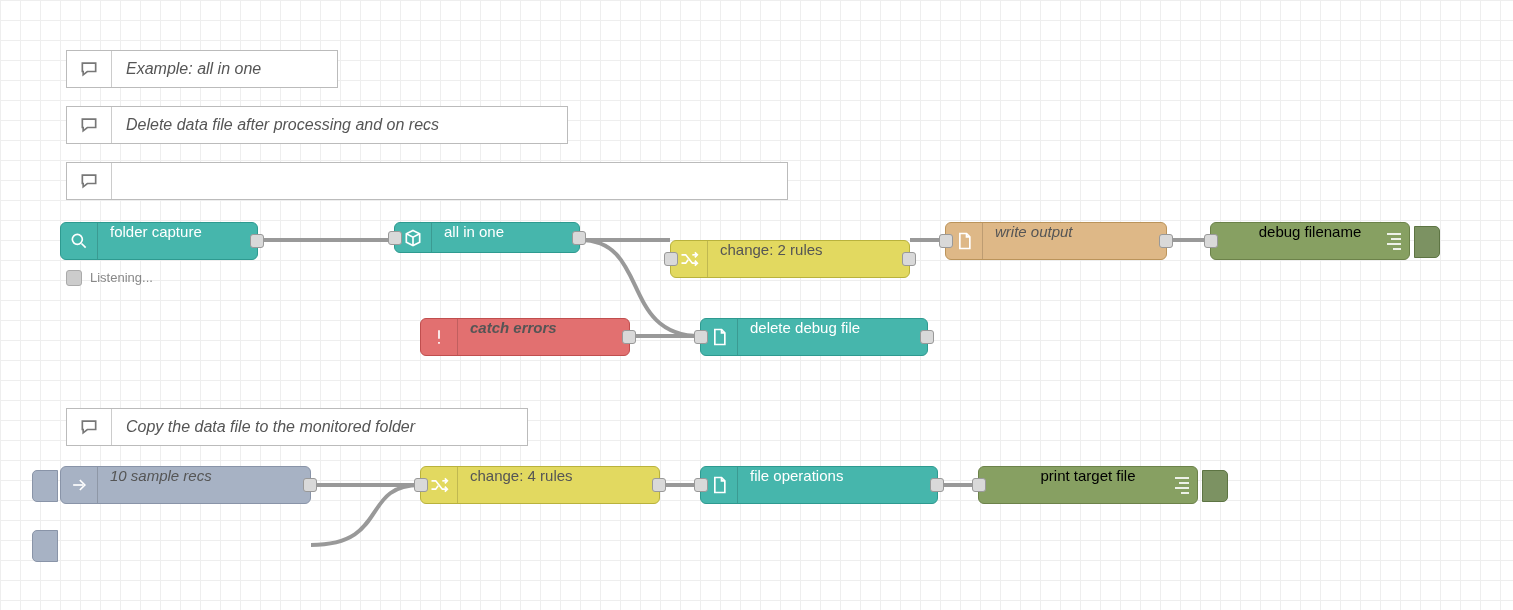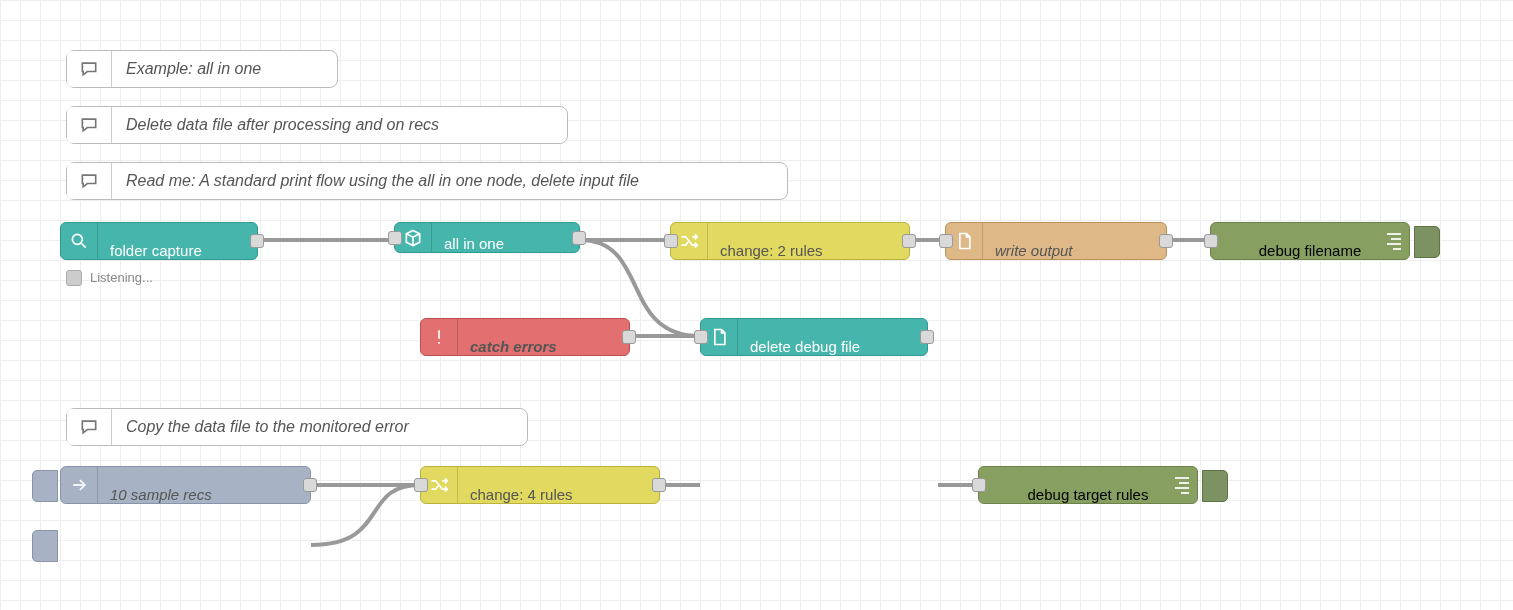--- a/index.html
+++ b/index.html
@@ -1,22 +1,22 @@
 <!DOCTYPE html>
 <html><head>
 <meta charset="utf-8">
 <style>
   html,body{margin:0;padding:0;width:1513px;height:610px;overflow:hidden;font-family:"Helvetica Neue",Arial,sans-serif;color:#555;}
   .canvas{position:relative;width:1513px;height:610px;
     background-image:linear-gradient(#eee 1px,transparent 1px),linear-gradient(90deg,#eee 1px,transparent 1px);
     background-size:20px 20px;background-color:#fff;}
-  .node{position:absolute;display:flex;align-items:flex-end;border-radius:6px;box-sizing:border-box;}
+  .node{position:absolute;display:flex;align-items:flex-start;border-radius:6px;box-sizing:border-box;}
   .node .icon-slot{width:36px;height:100%;display:flex;align-items:center;justify-content:center;border-right:1px solid rgba(0,0,0,.15);}
   .node .label{padding:0 12px;font-size:15px;white-space:nowrap;}
-  .comment-node{position:absolute;display:flex;align-items:stretch;height:36px;border:1px solid #bbb;border-radius:8px;background:#fff;}
+  .comment-node{position:absolute;display:flex;align-items:stretch;height:36px;border:1px solid #bbb;border-radius:0;background:#fff;}
   .comment-node .icon-slot{width:44px;border-right:1px solid #ccc;display:flex;align-items:center;justify-content:center;background:#fff;border-radius:5px 0 0 5px;}
   .comment-node .label{display:flex;align-items:center;padding:0 14px;font-style:italic;font-size:16px;}
   .port{position:absolute;width:12px;height:12px;background:#d9d9d9;border:1px solid #999;border-radius:3px;top:50%;transform:translateY(-50%);}
   .port.in{left:-7px;}
   .port.out{right:-7px;}
   svg.wires{position:absolute;inset:0;width:1513px;height:610px;pointer-events:none;}
   svg.wires path{stroke:#999;stroke-width:4;fill:none;}
   .inject-btn{position:absolute;width:24px;height:30px;background:#a7b2c4;border:1px solid #8994a8;border-radius:5px 0 0 5px;}
   .debug-btn{position:absolute;width:24px;height:30px;background:#7c9262;border:1px solid #5d7443;border-radius:0 5px 5px 0;}
   .debug-bars{position:absolute;width:18px;display:flex;flex-direction:column;gap:3px;align-items:flex-end;justify-content:center;height:100%;}
@@ -82,30 +82,29 @@
   </div>
   <div class="label">Delete data file after processing and on recs</div>
 </div>
 
 <div class="comment-node" style="left:66px;top:162px;width:720px">
   <div class="icon-slot">
     <svg class="ico dark" viewBox="0 0 24 24">
           <path d="M4 5h16v10H10l-5 4v-4H4z"></path>
         </svg>
   </div>
-  <div class="label">Read me: A standard print flow using the all in one node, delete input file</div>
 </div>
 
 <div class="comment-node" style="left:66px;top:408px;width:460px">
   <div class="icon-slot">
     <svg class="ico dark" viewBox="0 0 24 24">
           <path d="M4 5h16v10H10l-5 4v-4H4z"></path>
         </svg>
   </div>
-  <div class="label">Copy the data file to the monitored error</div>
+  <div class="label">Copy the data file to the monitored folder</div>
 </div>
 
 <div class="node teal" style="left:60px;top:222px;width:198px;height:38px">
   <div class="icon-slot">
     <svg class="ico" viewBox="0 0 24 24">
           <circle cx="10" cy="10" r="6"></circle>
           <path d="M15 15l5 5"></path>
         </svg>
   </div>
   <div class="label">folder capture</div>
@@ -120,21 +119,21 @@
           <path d="M12 3l8 4v10l-8 4-8-4V7z"></path>
           <path d="M4 7l8 4 8-4"></path>
           <path d="M12 11v10"></path>
         </svg>
   </div>
   <div class="label">all in one</div>
   <div class="port in"></div>
   <div class="port out"></div>
 </div>
 
-<div class="node olive" style="left:670px;top:222px;width:240px;height:38px">
+<div class="node olive" style="left:670px;top:240px;width:240px;height:38px">
   <div class="icon-slot">
     <svg class="ico" viewBox="0 0 24 24">
           <path d="M3 7h5l8 10h5"></path>
           <path d="M3 17h5l3-4"></path>
           <path d="M16 7h5"></path>
           <path d="M19 4l3 3-3 3"></path>
           <path d="M19 14l3 3-3 3"></path>
         </svg>
   </div>
   <div class="label">change: 2 rules</div>
@@ -211,23 +210,34 @@
           <path d="M16 7h5"></path>
           <path d="M19 4l3 3-3 3"></path>
           <path d="M19 14l3 3-3 3"></path>
         </svg>
   </div>
   <div class="label">change: 4 rules</div>
   <div class="port in"></div>
   <div class="port out"></div>
 </div>
 
+<div class="node teal" style="left:700px;top:466px;width:238px;height:38px">
+  <div class="icon-slot">
+    <svg class="ico" viewBox="0 0 24 24">
+          <path d="M7 3h8l4 4v14H7z"></path>
+          <path d="M15 3v4h4"></path>
+        </svg>
+  </div>
+  <div class="label">file operations</div>
+  <div class="port in"></div>
+  <div class="port out"></div>
+</div>
 
 <div class="node green" style="left:978px;top:466px;width:220px;height:38px">
-  <div class="label" style="flex:1;text-align:center">debug target rules</div>
+  <div class="label" style="flex:1;text-align:center">print target file</div>
   <div class="debug-bars" style="right:8px">
     <span style="width:14px"></span>
         <span style="width:10px"></span>
         <span style="width:14px"></span>
         <span style="width:8px"></span>
   </div>
   <div class="port in"></div>
 </div>
 <div class="debug-btn" style="left:1202px;top:470px"></div>
 

